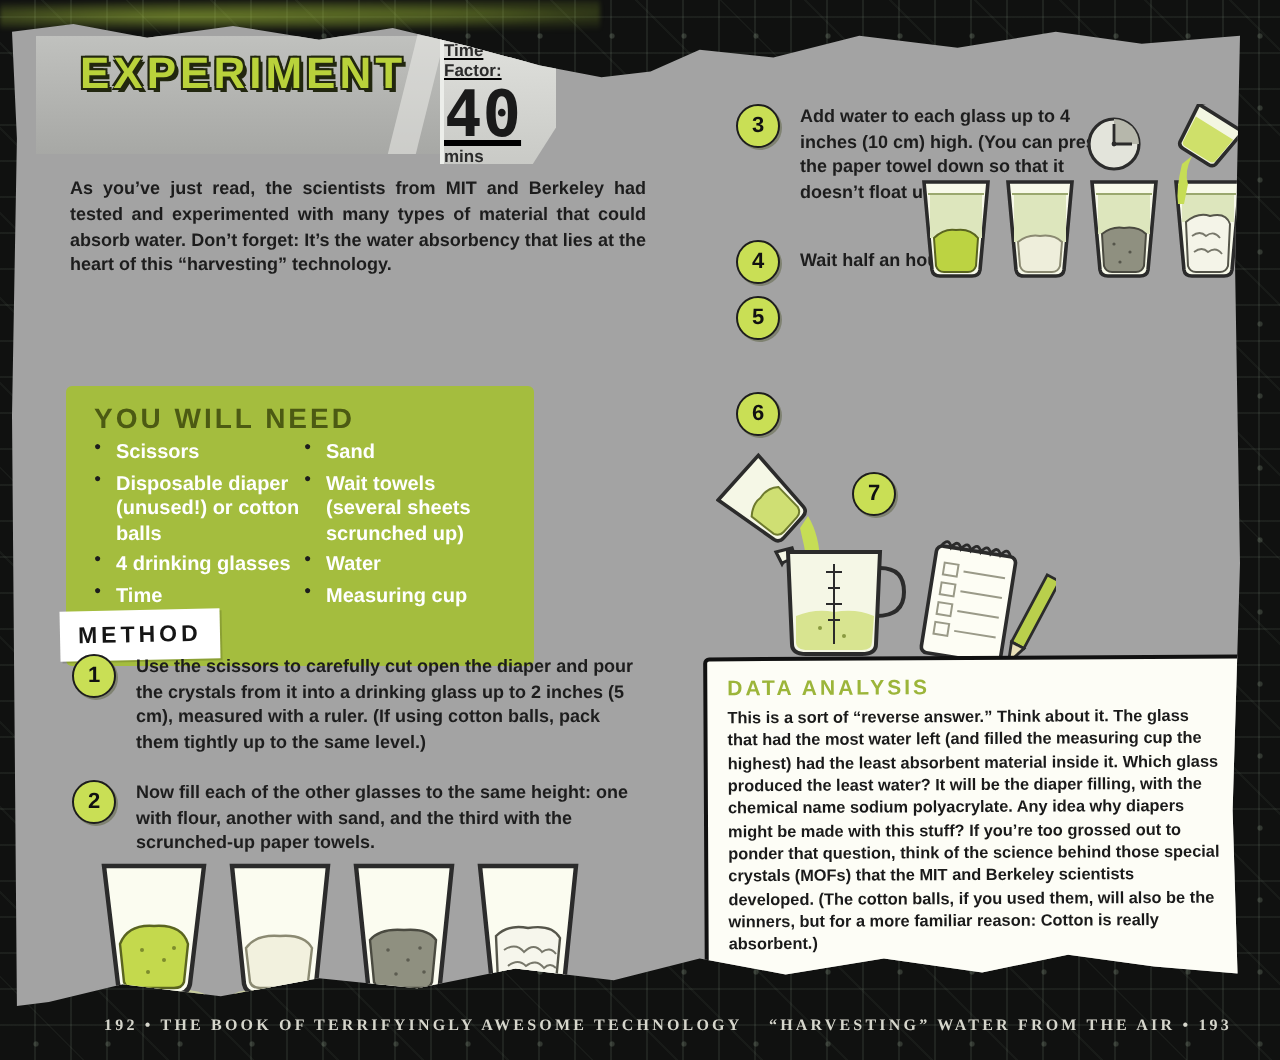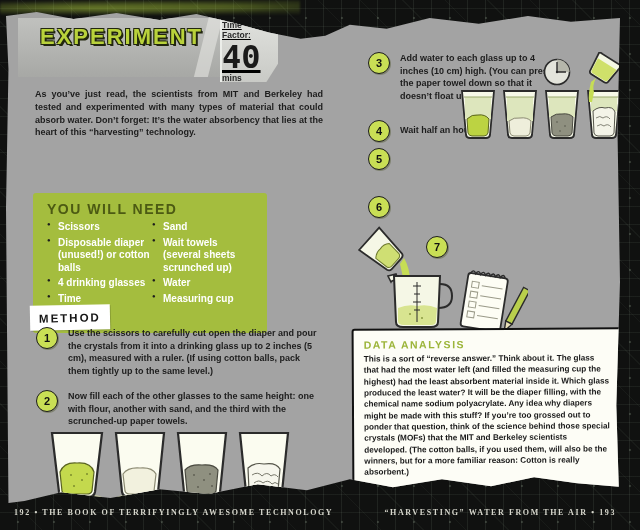--- a/index.html
+++ b/index.html
@@ -47,21 +47,21 @@
   .method-label{left:24px;top:295px;background:#fff;padding:3px 9px 4px 9px;transform:rotate(-1.2deg);box-shadow:1px 1px 0 rgba(0,0,0,.15);}
   .method-label span{font-size:11.5px;font-weight:bold;letter-spacing:2px;color:#151515;}
   .step{display:flex;}
   .stepnum{width:20px;height:20px;border-radius:50%;background:#c9df55;border:1.6px solid #1d1d1d;
     font-size:11px;font-weight:bold;color:#111;display:flex;align-items:center;justify-content:center;flex:0 0 auto;box-shadow:1px 1px 0 rgba(60,70,20,.35);}
   .steptext{font-size:9px;font-weight:bold;line-height:1.4;color:#1d1d1d;margin-left:10px;}
   .da-box{left:346px;top:318px;width:270px;height:163px;background:#fdfdf6;border:2px solid #111;border-radius:3px;
     transform:rotate(-.3deg);box-sizing:border-box;padding:8px 10px;}
   .da-box h3{margin:0 0 3px 0;font-size:10.5px;font-weight:bold;letter-spacing:1.5px;color:#9cb53a;}
   .da-box p{margin:0;font-size:8.2px;font-weight:bold;line-height:1.38;color:#1a1a1a;}
-  .footer{position:absolute;bottom:13px;font-family:"Liberation Serif", serif;font-size:8px;letter-spacing:1.6px;color:#d6d6cc;font-weight:bold;}
+  .footer{position:absolute;bottom:13px;font-family:"Liberation Serif", serif;font-size:8px;letter-spacing:1.6px;color:#d6d6cc;font-weight:bold;margin-left:38px;}
   .footer.left{left:14px;}
   .footer.right{right:24px;}
   svg{display:block;}
 </style>
 </head>
 <body>
 
 <div class="grunge"></div>
 
 <div class="paper">

